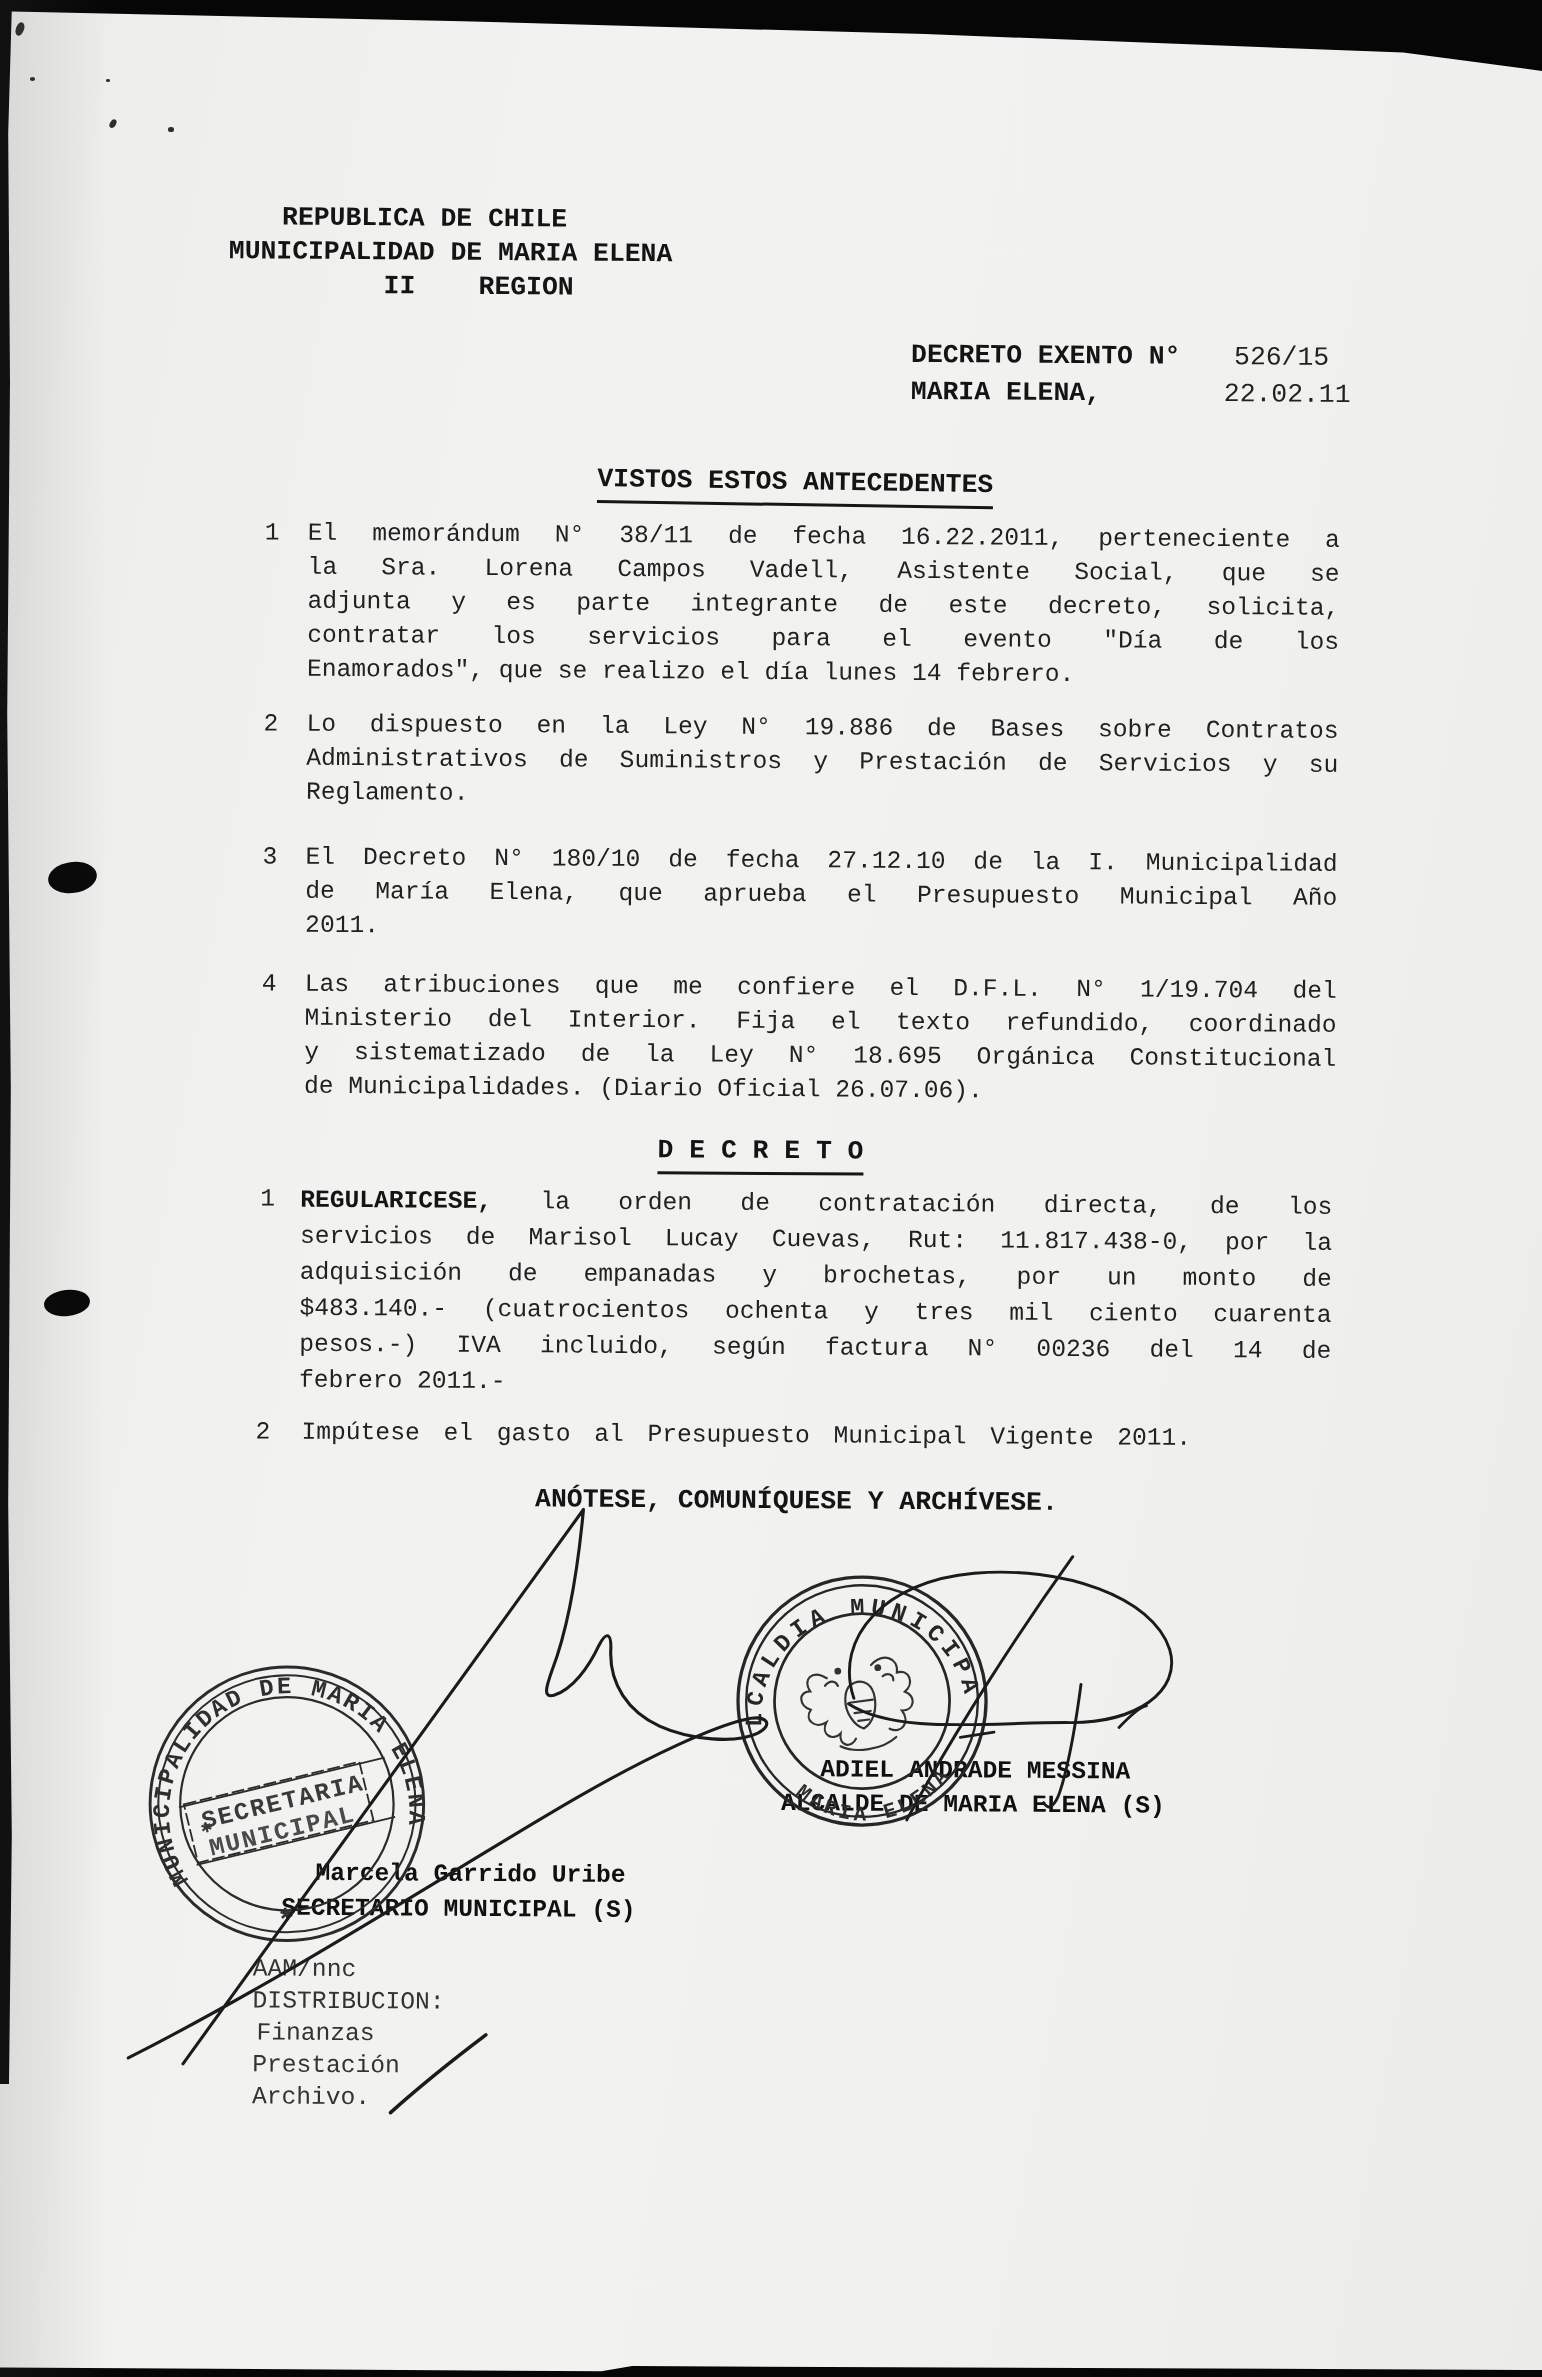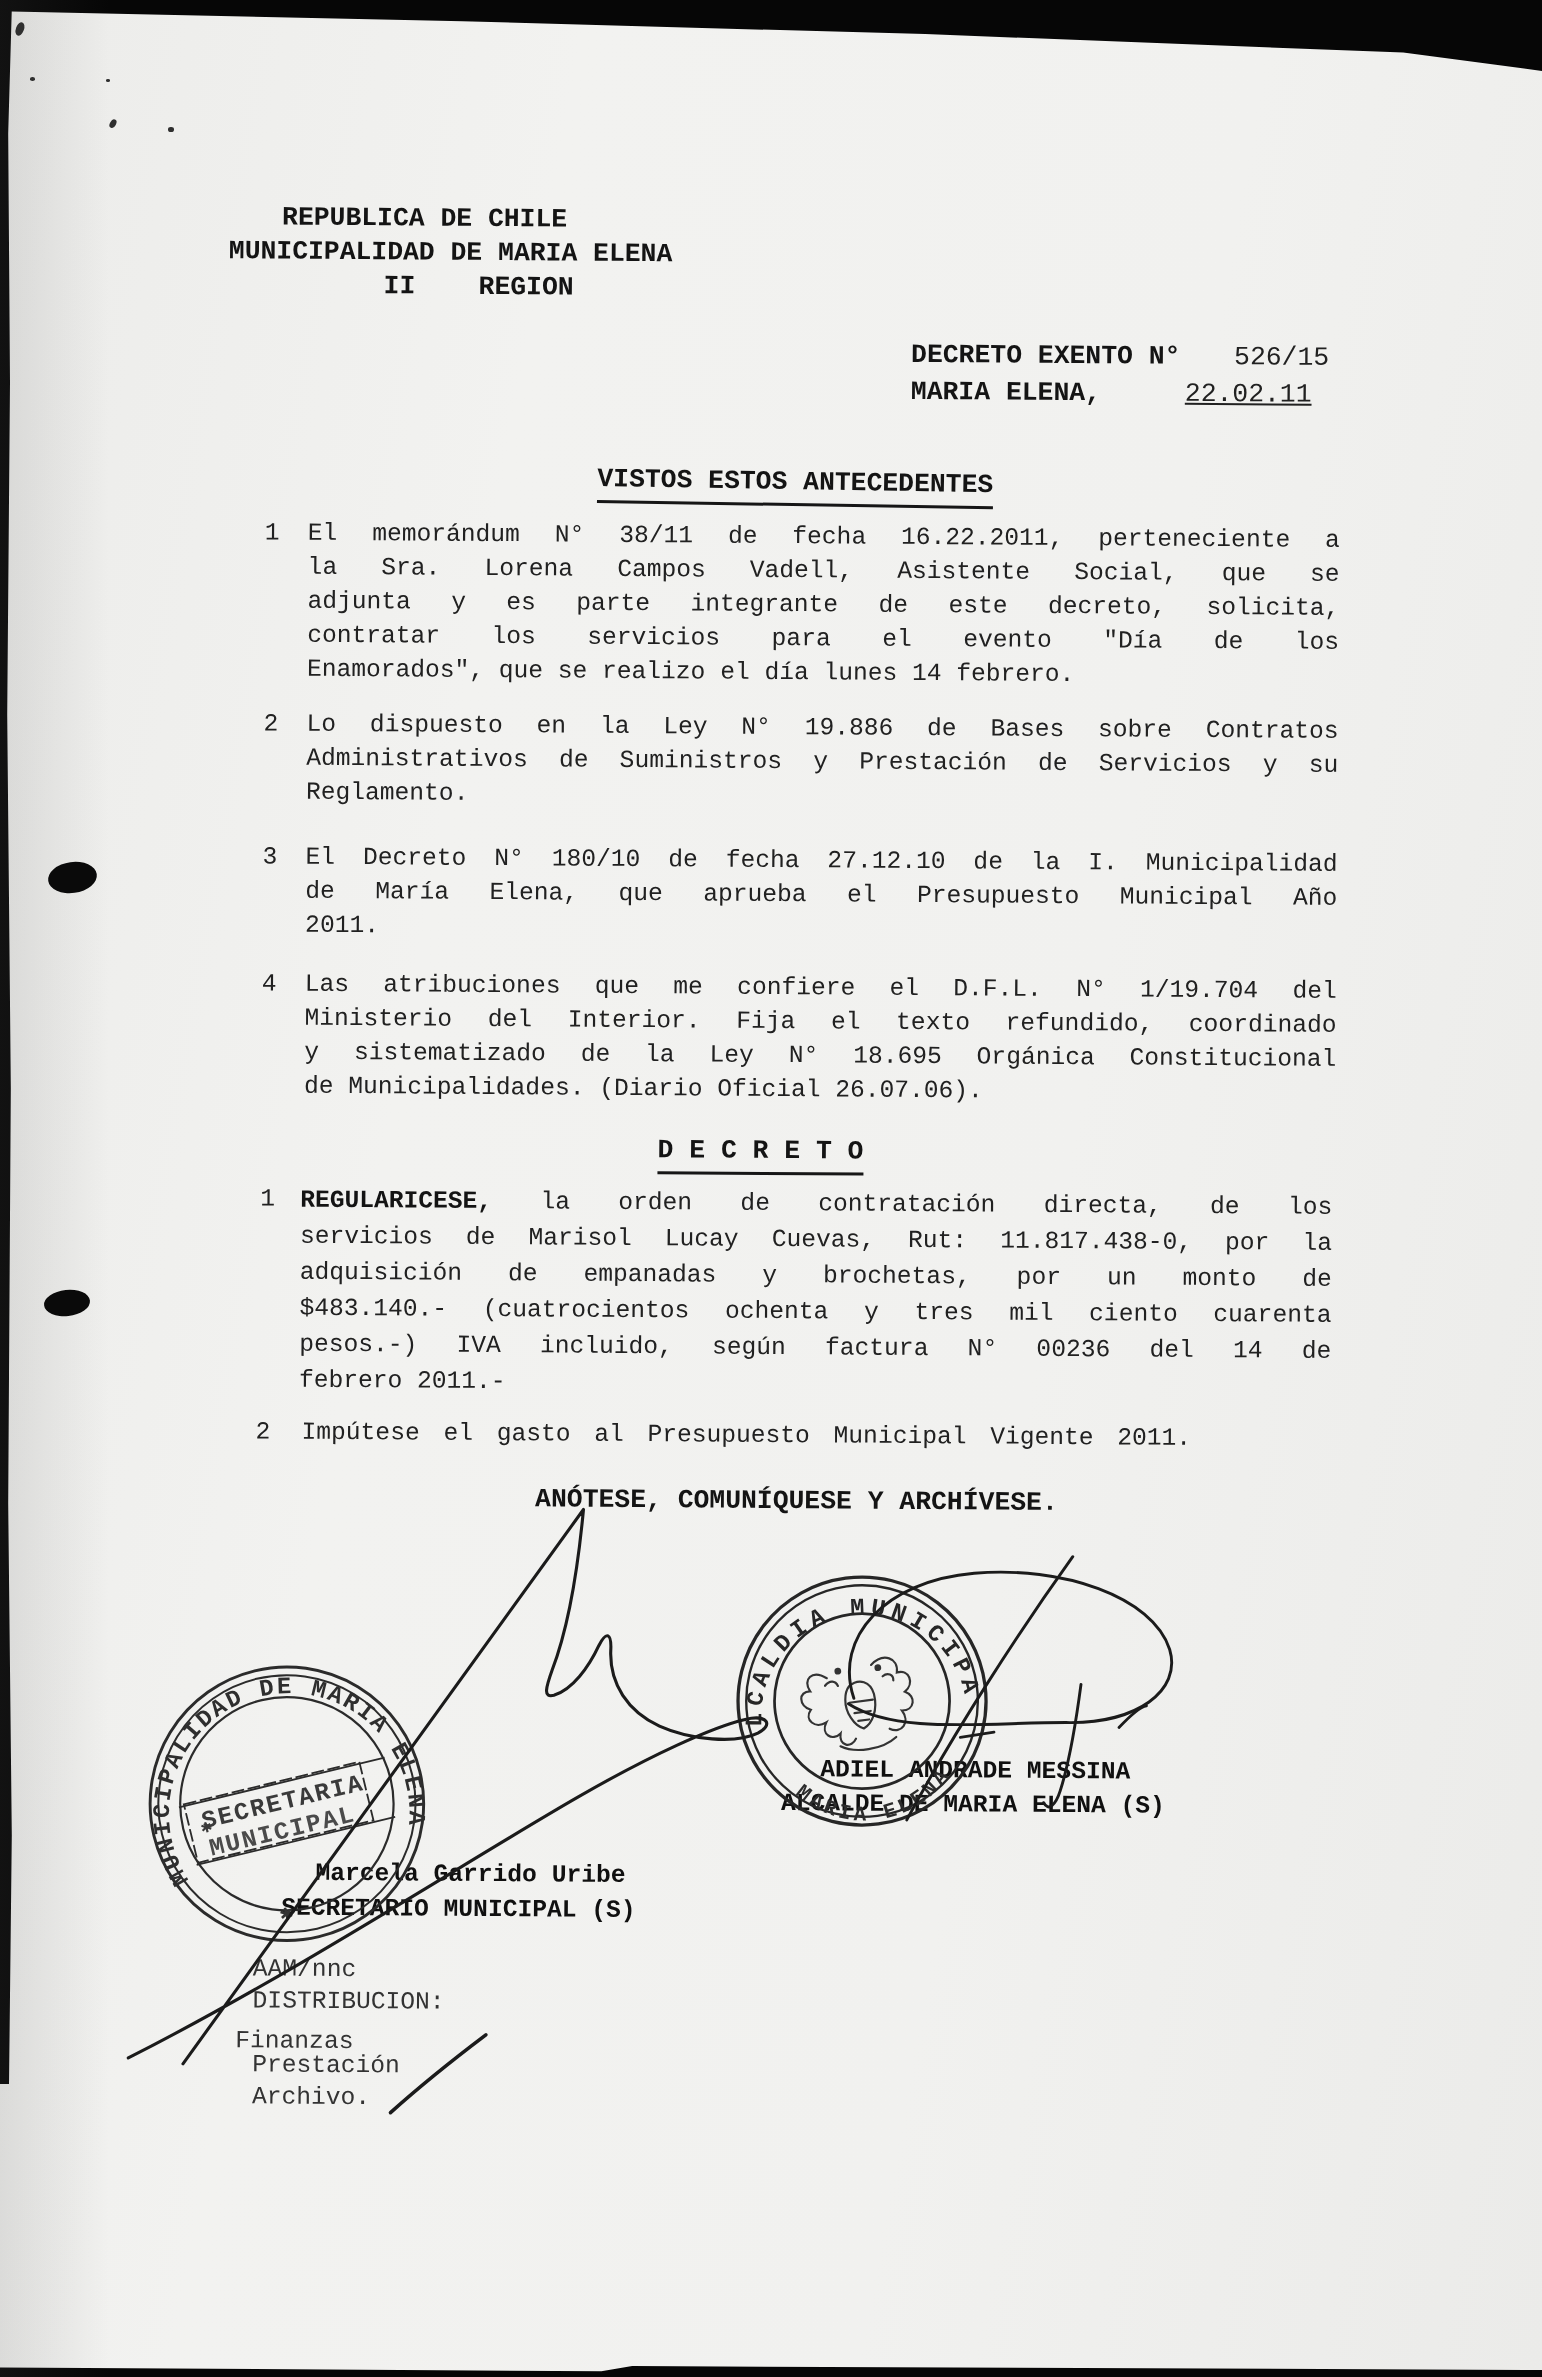--- a/index.html
+++ b/index.html
@@ -59,21 +59,21 @@
 
   <div class="content">
 
     <div class="abs b t29" style="left:276px;top:204px;">REPUBLICA DE CHILE</div>
     <div class="abs b t29" style="left:223px;top:238px;">MUNICIPALIDAD DE MARIA ELENA</div>
     <div class="abs b t29 pre" style="left:378px;top:272px;">II    REGION</div>
 
     <div class="abs b t29" style="left:906px;top:337px;">DECRETO EXENTO N°</div>
     <div class="abs t29" style="left:1229px;top:337px;">526/15</div>
     <div class="abs b t29" style="left:906px;top:374px;">MARIA ELENA,</div>
-    <div class="abs t29" style="left:1180px;top:374px;text-decoration:underline;">22.02.11</div>
+    <div class="abs t29" style="left:1219px;top:374px;">22.02.11</div>
 
     <div class="abs b t29 rule" style="left:593px;top:465px;transform:rotate(.5deg);">VISTOS ESTOS ANTECEDENTES</div>
 
     <div class="num" style="left:261px;top:520px;">1</div>
     <div class="item" style="left:304px;top:520px;">
       <div class="ln just">El memorándum N° 38/11 de fecha 16.22.2011, perteneciente a</div>
       <div class="ln just">la Sra. Lorena Campos Vadell, Asistente Social, que se</div>
       <div class="ln just">adjunta y es parte integrante de este decreto, solicita,</div>
       <div class="ln just">contratar los servicios para el evento "Día de los</div>
       <div class="ln">Enamorados", que se realizo el día lunes 14 febrero.</div>
@@ -119,21 +119,21 @@
     <div class="abs b t29" style="left:538px;top:1484px;">ANÓTESE, COMUNÍQUESE Y ARCHÍVESE.</div>
 
     <div class="abs sig-name" style="left:825px;top:1753px;">ADIEL ANDRADE MESSINA</div>
     <div class="abs sig-name" style="left:786px;top:1787px;">ALCALDE DE MARIA ELENA (S)</div>
 
     <div class="abs sig-name" style="left:321px;top:1860px;">Marcela Garrido Uribe</div>
     <div class="abs sig-name" style="left:287px;top:1895px;">SECRETARIO MUNICIPAL (S)</div>
 
     <div class="abs t27" style="left:259px;top:1956px;color:#333;">AAM/nnc</div>
     <div class="abs t27" style="left:259px;top:1988px;color:#333;">DISTRIBUCION:</div>
-    <div class="abs t27" style="left:242px;top:2020px;color:#333;margin-top:8px;">Finanzas</div>
+    <div class="abs t27" style="left:263px;top:2020px;color:#333;">Finanzas</div>
     <div class="abs t27" style="left:259px;top:2052px;color:#333;">Prestación</div>
     <div class="abs t27" style="left:259px;top:2084px;color:#333;">Archivo.</div>
 
     <svg width="1542" height="2377" viewBox="0 0 1691 2607" style="position:absolute;left:0;top:0;">
 
       <g transform="translate(148,1806) rotate(-14 172 176)" fill="none" stroke="#2b2b2b">
         <circle cx="172" cy="176" r="150" stroke-width="3.2"></circle>
         <circle cx="172" cy="176" r="141" stroke-width="2.2"></circle>
         <circle cx="172" cy="176" r="117" stroke-width="2.4"></circle>
         <line x1="56" y1="152" x2="288" y2="152" stroke-width="2"></line>

